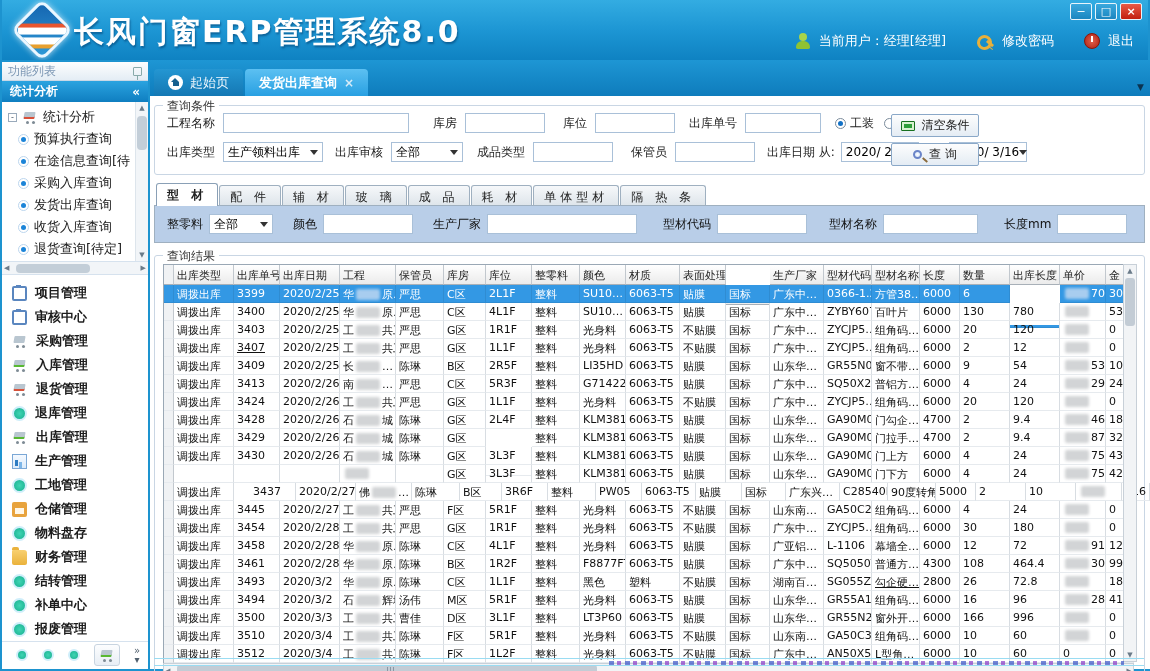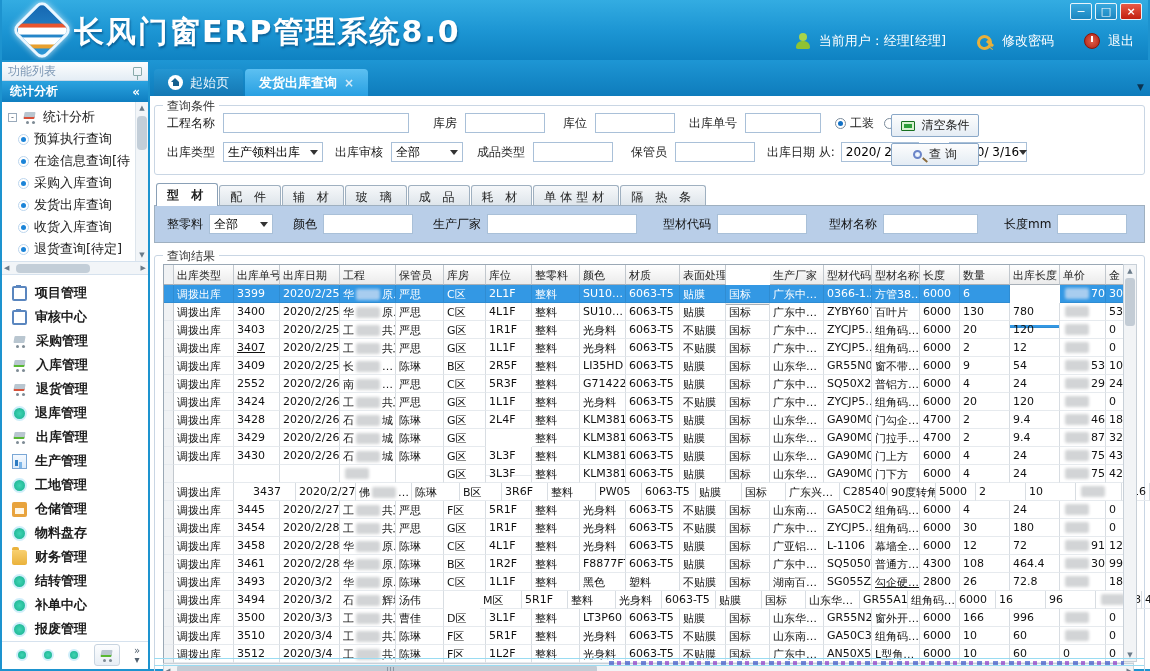--- a/index.html
+++ b/index.html
@@ -544,21 +544,21 @@
               <div class="gc" style="width: 48px;">窗不带…</div>
               <div class="gc" style="width: 40px;">6000</div>
               <div class="gc" style="width: 50px;">9</div>
               <div class="gc" style="width: 50px;">54</div>
               <div class="gc" style="width: 46px;"><span class="blurb"></span>537</div>
               <div class="gc" style="width: 28px;">106</div>
             </div>
             <div class="grow">
               <div class="gc rowhdr" style="width: 10px;"></div>
               <div class="gc" style="width: 60px;">调拨出库</div>
-              <div class="gc" style="width: 46px;">2552</div>
+              <div class="gc" style="width: 46px;">3413</div>
               <div class="gc" style="width: 60px;">2020/2/26</div>
               <div class="gc" style="width: 56px;">南<span class="blurb"></span>…</div>
               <div class="gc" style="width: 48px;">严思</div>
               <div class="gc" style="width: 42px;">C区</div>
               <div class="gc" style="width: 46px;">5R3F</div>
               <div class="gc" style="width: 48px;">整料</div>
               <div class="gc" style="width: 46px;">G71422</div>
               <div class="gc" style="width: 54px;">6063-T5</div>
               <div class="gc" style="width: 46px;">贴膜</div>
               <div class="gc" style="width: 44px;">国标</div>
@@ -824,21 +824,21 @@
               <div class="gc" style="width: 46px;"><span class="blurb"></span></div>
               <div class="gc" style="width: 28px;">182</div>
             </div>
             <div class="grow">
               <div class="gc rowhdr" style="width: 10px;"></div>
               <div class="gc" style="width: 60px;">调拨出库</div>
               <div class="gc" style="width: 46px;">3494</div>
               <div class="gc" style="width: 60px;">2020/3/2</div>
               <div class="gc" style="width: 56px;">石<span class="blurb"></span>辉城</div>
               <div class="gc" style="width: 48px;">汤伟</div>
-              <div class="gc" style="width: 42px; margin-left: 36px;">M区</div>
+              <div class="gc" style="width: 42px;">M区</div>
               <div class="gc" style="width: 46px;">5R1F</div>
               <div class="gc" style="width: 48px;">整料</div>
               <div class="gc" style="width: 46px;">光身料</div>
               <div class="gc" style="width: 54px;">6063-T5</div>
               <div class="gc" style="width: 46px;">贴膜</div>
               <div class="gc" style="width: 44px;">国标</div>
               <div class="gc" style="width: 54px;">山东华…</div>
               <div class="gc" style="width: 48px;">GR55A11</div>
               <div class="gc" style="width: 48px;">组角码…</div>
               <div class="gc" style="width: 40px;">6000</div>

